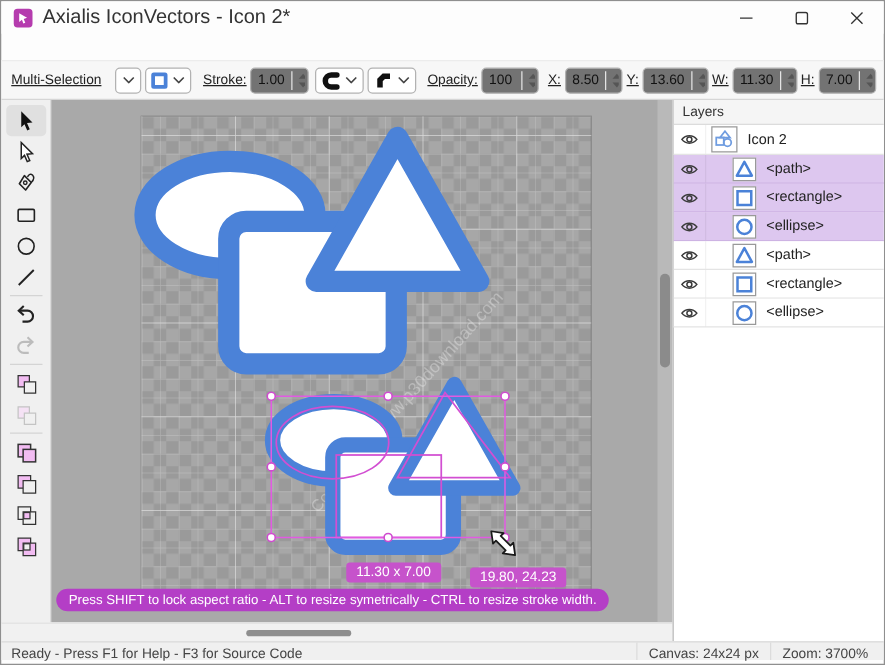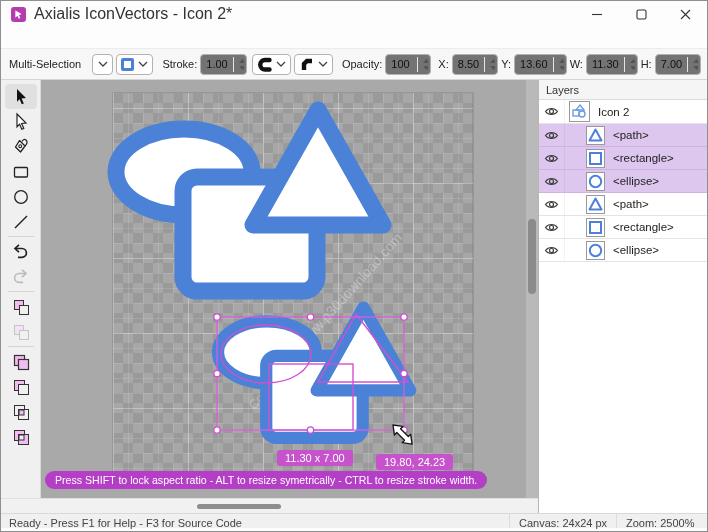--- a/index.html
+++ b/index.html
@@ -16,21 +16,21 @@
   .title-text { font-size:16px; color:#333; }
   .win-controls { margin-left:auto; display:flex; height:100%; }
   .win-btn { width:44px; height:100%; display:flex; align-items:center; justify-content:center; }
   
   .menubar { position:absolute; left:0; top:26px; right:0; height:21px; display:flex; align-items:center; padding-left:2px; background:#fdfdfd; }
   .menu-item { padding:0 10px; height:100%; display:flex; align-items:center; font-size:11.5px; color:#222; }
   
   .toolbar { position:absolute; left:0; top:47px; right:0; height:32px; background:#f7f7f7;
              border-top:1px solid #ececec; border-bottom:1px solid #d6d6d6;
              display:flex; align-items:center; padding:0 6px 0 8px; }
-  .tb-label { color:#222; white-space:nowrap; }
+  .tb-label { color:#222; white-space:nowrap;text-decoration:underline; }
   .dd { height:21px; background:#fff; border:1px solid #b2b2b2; border-radius:4px; display:flex; align-items:center; padding:0 4px; gap:4px; }
   .spin { height:21px; background:#737373; border:1px solid #b2b2b2; border-radius:4px; display:flex; align-items:center; }
   .spin .val { padding:0 5px; min-width:31px; font-size:11px; color:#111; }
   .spin svg { border-left:1px solid #e4e4e4; padding:0 2px; }
   .swatch { width:13px; height:13px; border:3px solid #4b82d8; border-radius:2px; background:#fff; }
   .gap6{width:6px} .gap10{width:10px} .gap14{width:14px} .gap18{width:18px} .gap22{width:22px}
   
   .toolcol { position:absolute; left:0; top:79px; width:40px; height:418px; background:#f0f0f0; border-right:1px solid #dadada;
              display:flex; flex-direction:column; align-items:center; padding-top:4px; }
   .tool { width:32px; height:25px; display:flex; align-items:center; justify-content:center; border-radius:4px; }
@@ -456,16 +456,16 @@
       </div>
       <span class="llabel">&lt;ellipse&gt;</span>
     </div>
   </div>
 
   <div class="statusbar">
     <span class="status-left">Ready - Press F1 for Help - F3 for Source Code</span>
     <span class="status-sep" style="left:508px;"></span>
     <span class="status-canvas">Canvas: 24x24 px</span>
     <span class="status-sep" style="left:615px;"></span>
-    <span class="status-zoom">Zoom: 2500%</span>
+    <span class="status-zoom">Zoom: 3700%</span>
   </div>
 
 </div>
 
 </body></html>

